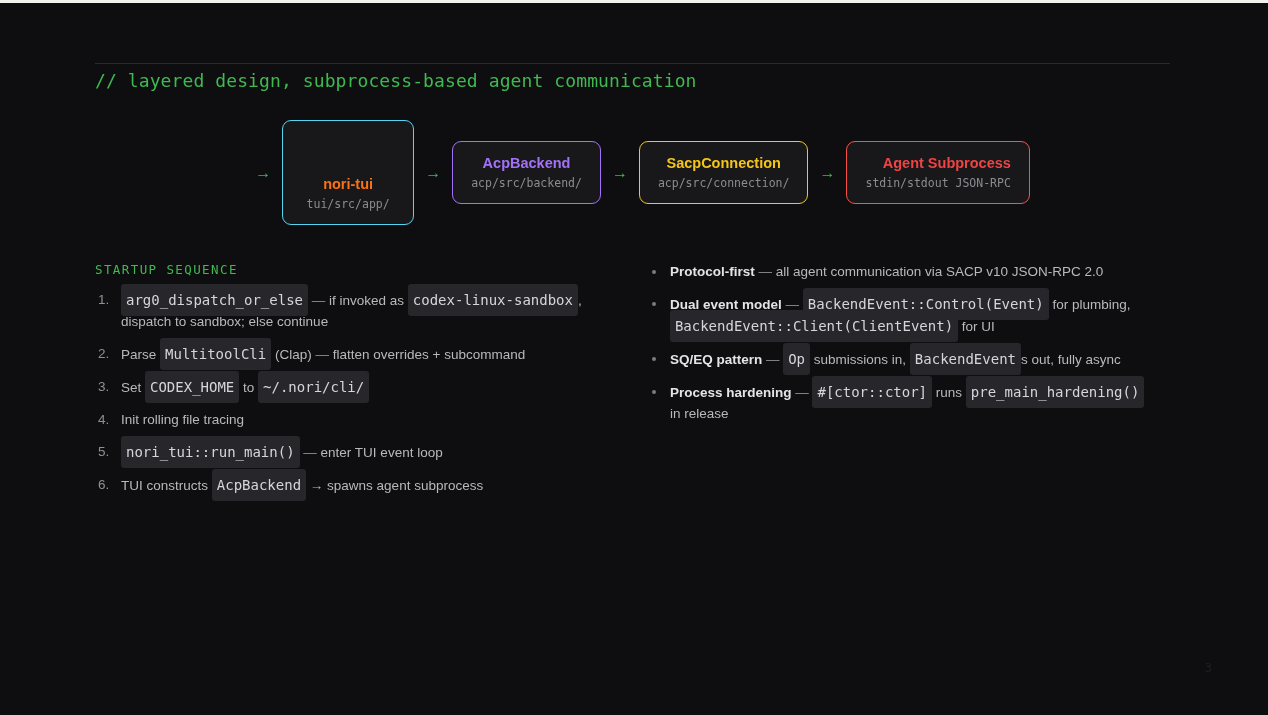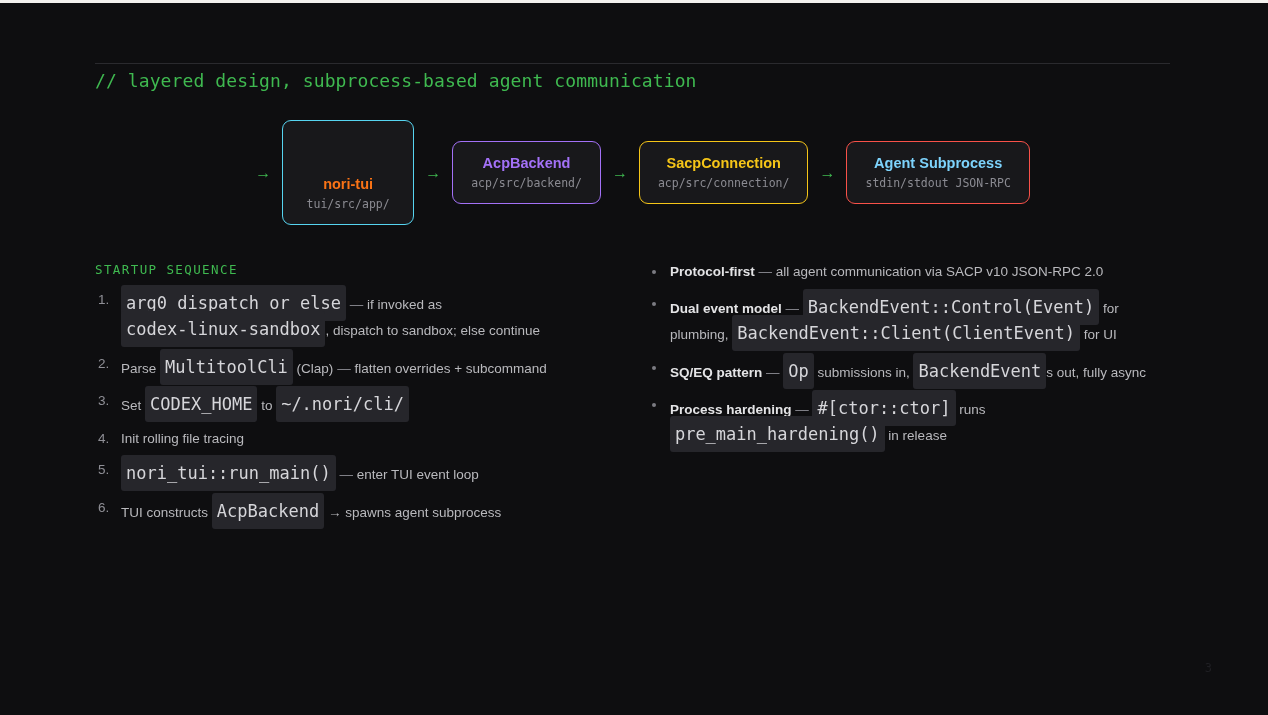--- a/index.html
+++ b/index.html
@@ -162,21 +162,21 @@
     width: 4px;
     height: 4px;
     border-radius: 50%;
     background: #7b7b82;
   }
 
   .lead { font-weight: bold; color: #e4e4e6; }
 
   code {
     font-family: "DejaVu Sans Mono", monospace;
-    font-size: 17px;
+    font-size: 14px;
     background: #26262b;
     color: #d6d6da;
     border-radius: 3px;
     padding: 8px 5px;
     white-space: nowrap;
   }
 
   .dash { color: #8f8f96; }
 
   
@@ -210,21 +210,21 @@
         <div class="node-title" style="color: rgb(163, 113, 247);">AcpBackend</div>
         <div class="node-sub">acp/src/backend/</div>
       </div>
       <span class="arrow">→</span>
       <div class="node" style="border-color: rgb(245, 197, 24);">
         <div class="node-title" style="color: rgb(245, 197, 24);">SacpConnection</div>
         <div class="node-sub">acp/src/connection/</div>
       </div>
       <span class="arrow">→</span>
       <div class="node" style="border-color: rgb(248, 81, 73);">
-        <div class="node-title" style="color: #7dd3fc;">Agent Subprocess</div>
+        <div class="node-title" style="color: #ef4444; text-align: right;">Agent Subprocess</div>
         <div class="node-sub">stdin/stdout JSON-RPC</div>
       </div>
     </div>
 
   <div class="columns">
     <div class="col left">
       <div class="col-heading">STARTUP SEQUENCE</div>
       <ol class="steps" id="steps">
           <li><span class="num">1.</span><code>arg0_dispatch_or_else</code><span class="dash"> — </span><span>if invoked as </span><code>codex-linux-sandbox</code><span>, dispatch to sandbox; else continue</span></li>
           <li><span class="num">2.</span><span>Parse </span><code>MultitoolCli</code><span> (Clap) </span><span class="dash">— </span><span>flatten overrides + subcommand</span></li>

